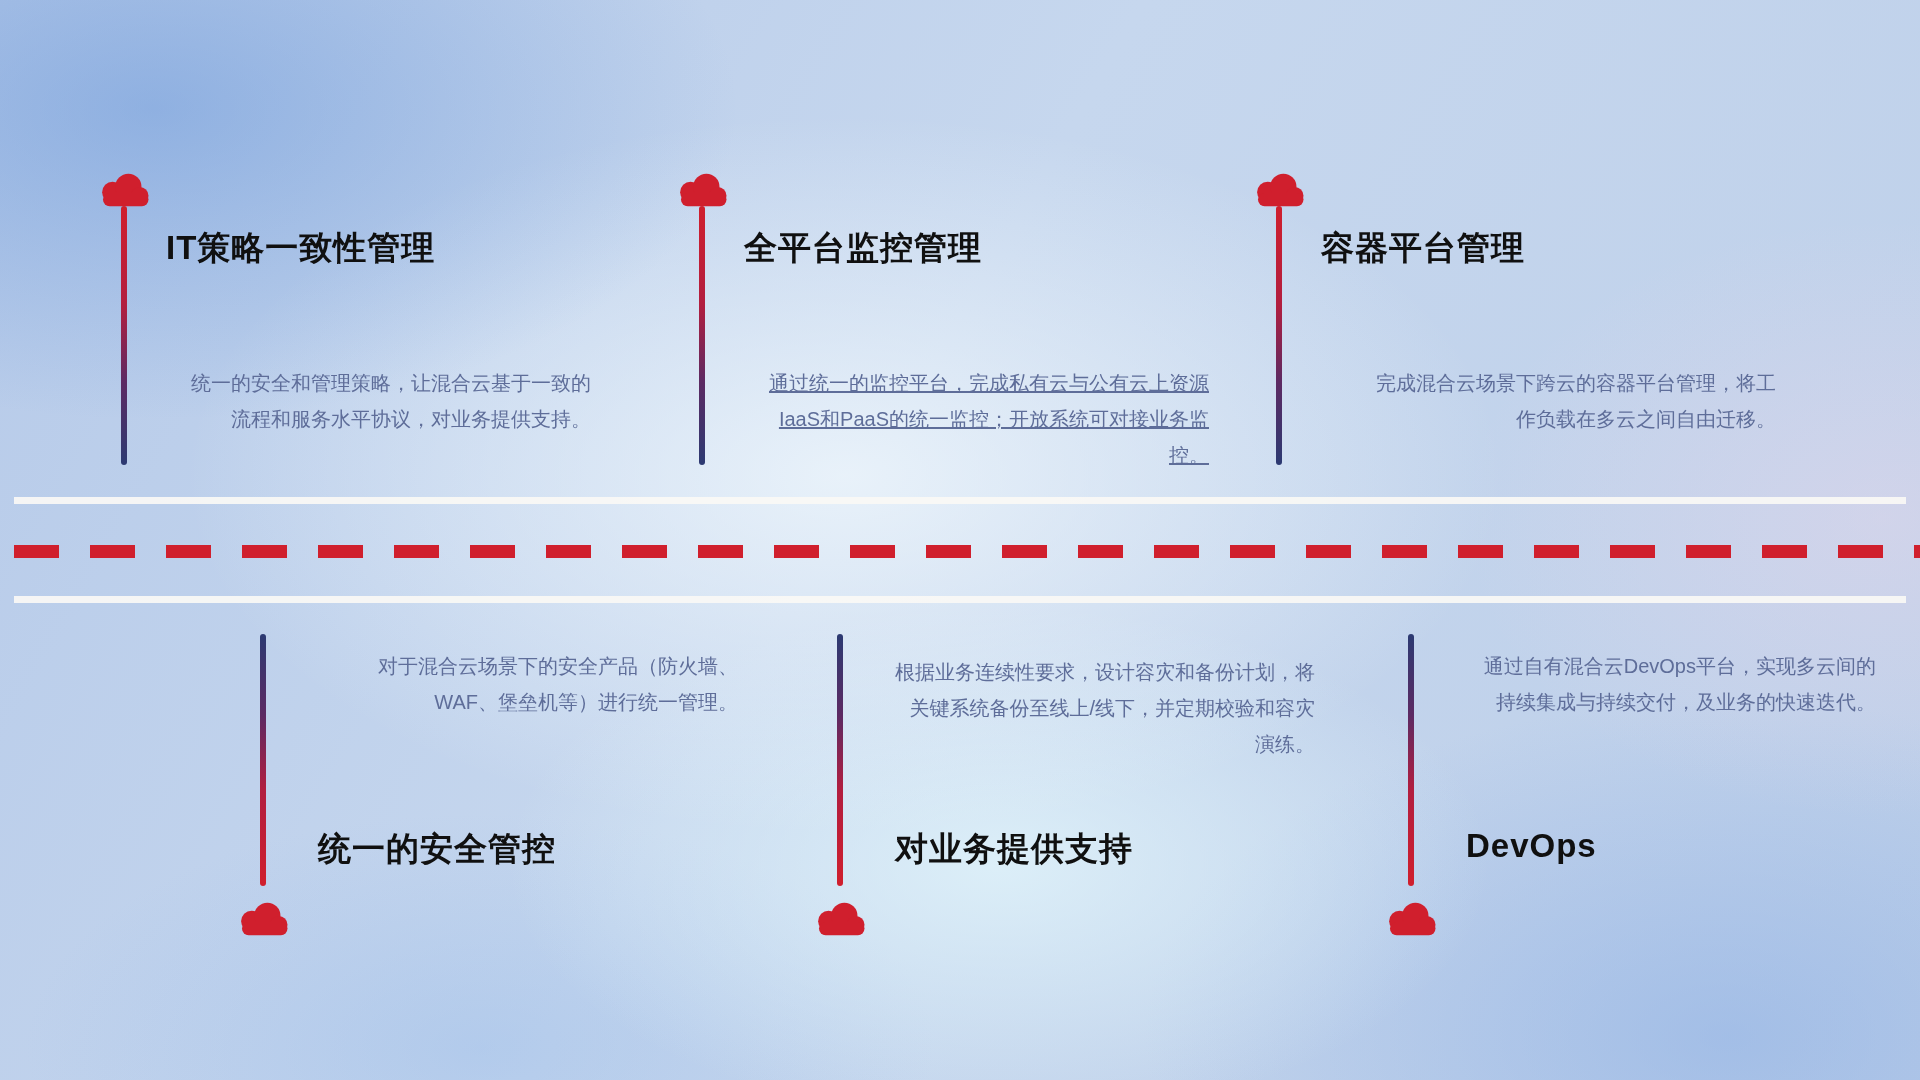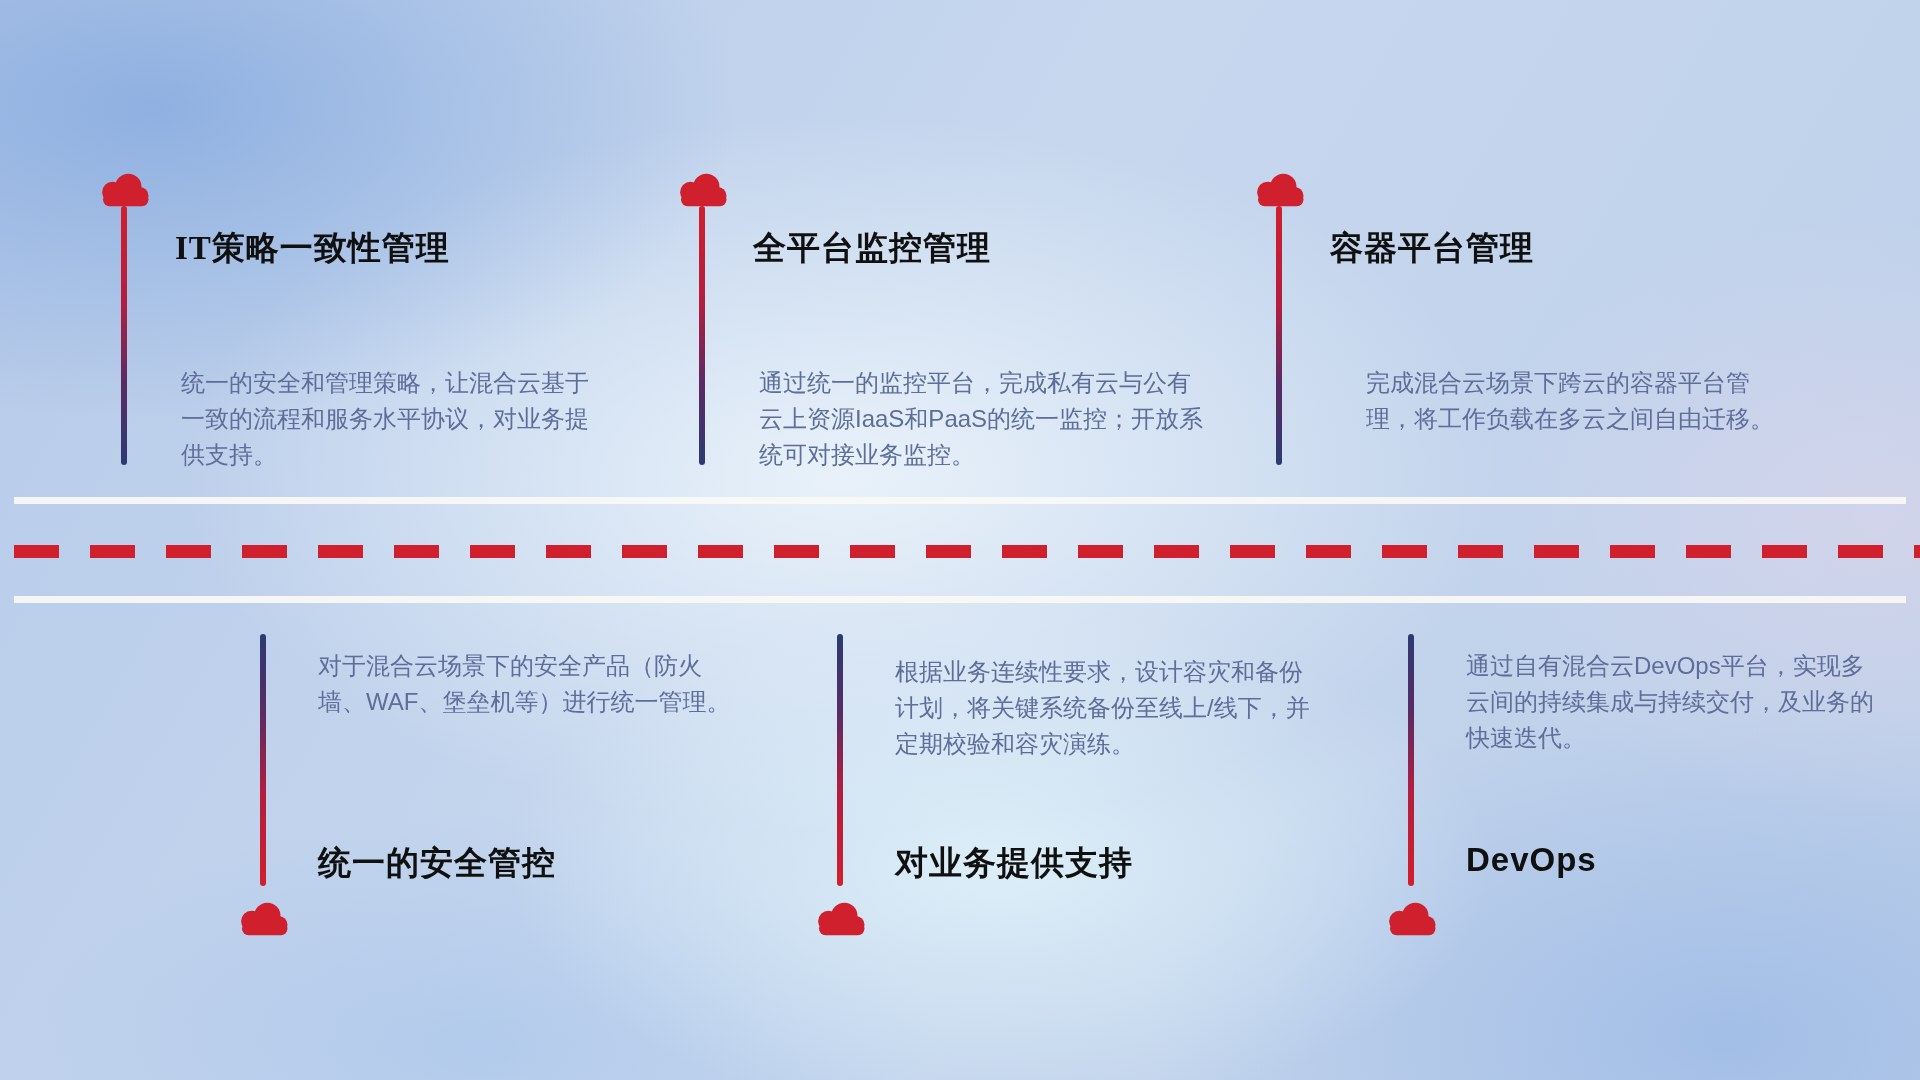--- a/index.html
+++ b/index.html
@@ -82,29 +82,30 @@
 
   .item-title {
     position: absolute;
     margin: 0;
     font-size: 33px;
     font-weight: bold;
     color: var(--title, #101010);
     letter-spacing: 1px;
     white-space: nowrap;
   }
-  .item.top .item-title { left: 79px; top: 56px; font-family: Liberation Serif, serif; }
-  .item.bottom .item-title { left: 83px; top: 207px; }
+  .item.top .item-title { left: 70px; top: 56px; }
+  .item.bottom .item-title { left: 83px; top: 193px; }
 
   .item-desc {
     position: absolute;
     margin: 0;
-    font-size: 24px;
+    font-size: 20px;
     line-height: 36px;
     color: var(--desc, #5e6d99);
+    text-align: right;
   }
   .item.top .item-desc { left: 85px; top: 195px; }
   .item.bottom .item-desc { left: 83px; top: 14px; }
 </style>
 </head>
 <body>
 
 <div class="stage">
 
   <div class="hline hline-top"></div>
@@ -129,21 +130,21 @@
     <svg class="cloud" viewBox="0 0 64 44">
       <g fill="currentColor">
         <circle cx="19" cy="25" r="12"></circle>
         <circle cx="37" cy="19" r="15"></circle>
         <circle cx="50" cy="29" r="10"></circle>
         <rect x="8" y="26" width="52" height="15" rx="7.5"></rect>
       </g>
     </svg>
     <div class="vline"></div>
     <h2 class="item-title">全平台监控管理</h2>
-    <p class="item-desc" style="width:450px;">通过统一的监控平台，完成私有云与公有云上资源IaaS和PaaS的统一监控；开放系统可对接业务监控。</p>
+    <p class="item-desc" style="width:450px;text-decoration:underline;">通过统一的监控平台，完成私有云与公有云上资源IaaS和PaaS的统一监控；开放系统可对接业务监控。</p>
   </div>
 
   <div class="item top" style="left:1251px;">
     <svg class="cloud" viewBox="0 0 64 44">
       <g fill="currentColor">
         <circle cx="19" cy="25" r="12"></circle>
         <circle cx="37" cy="19" r="15"></circle>
         <circle cx="50" cy="29" r="10"></circle>
         <rect x="8" y="26" width="52" height="15" rx="7.5"></rect>
       </g>

